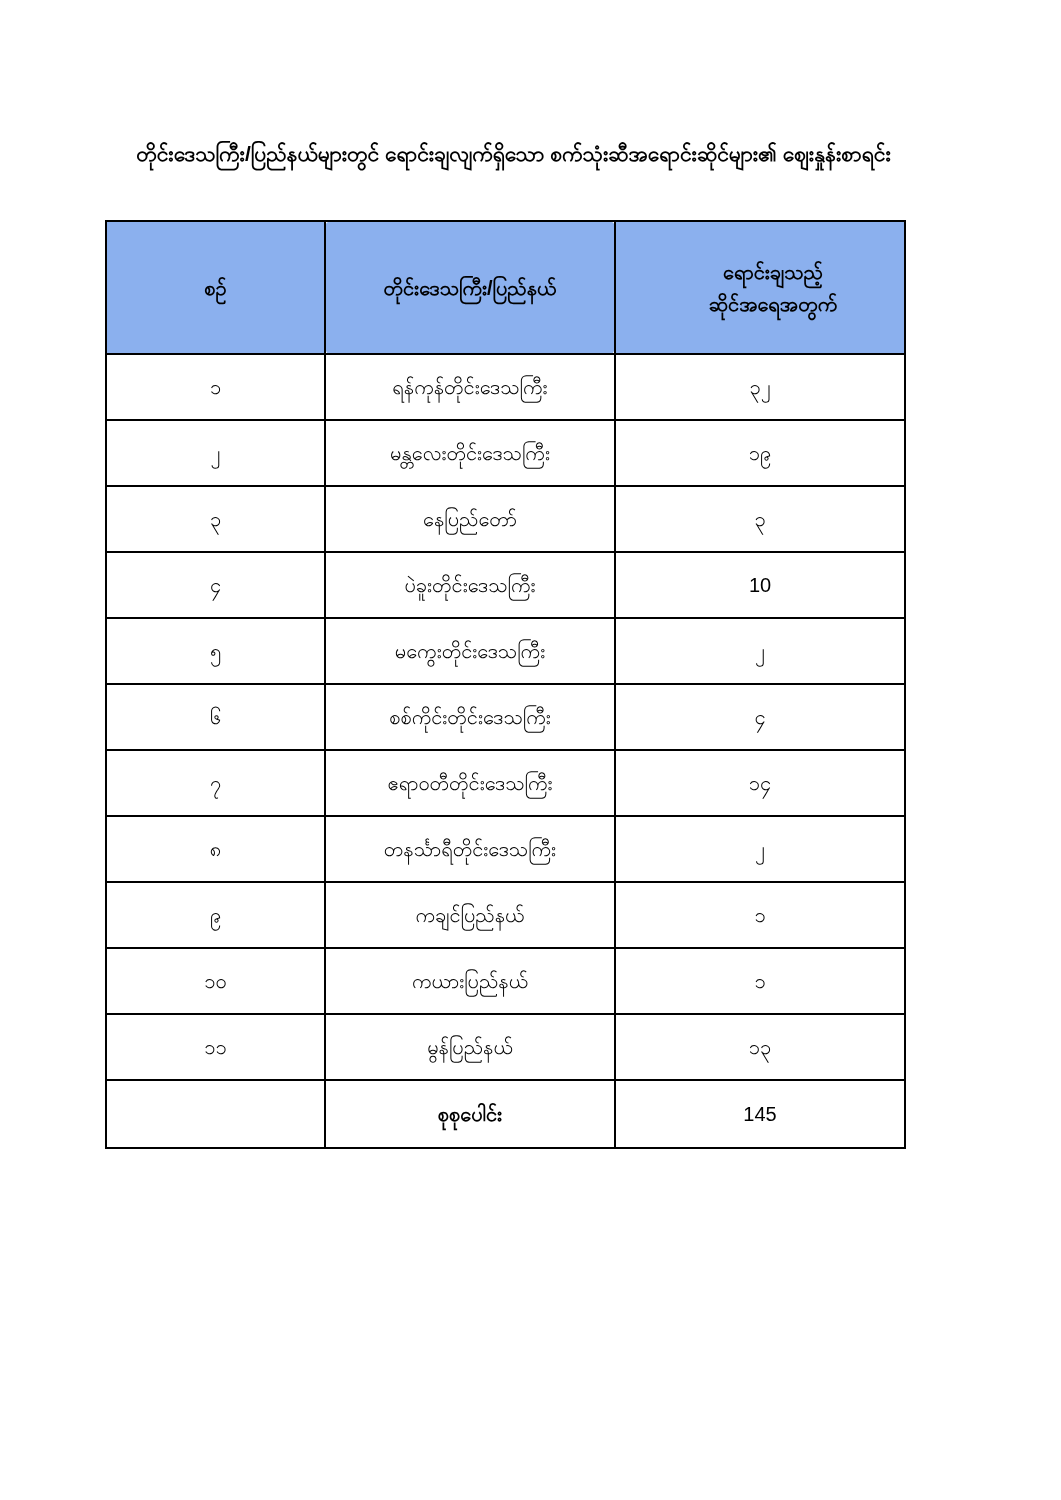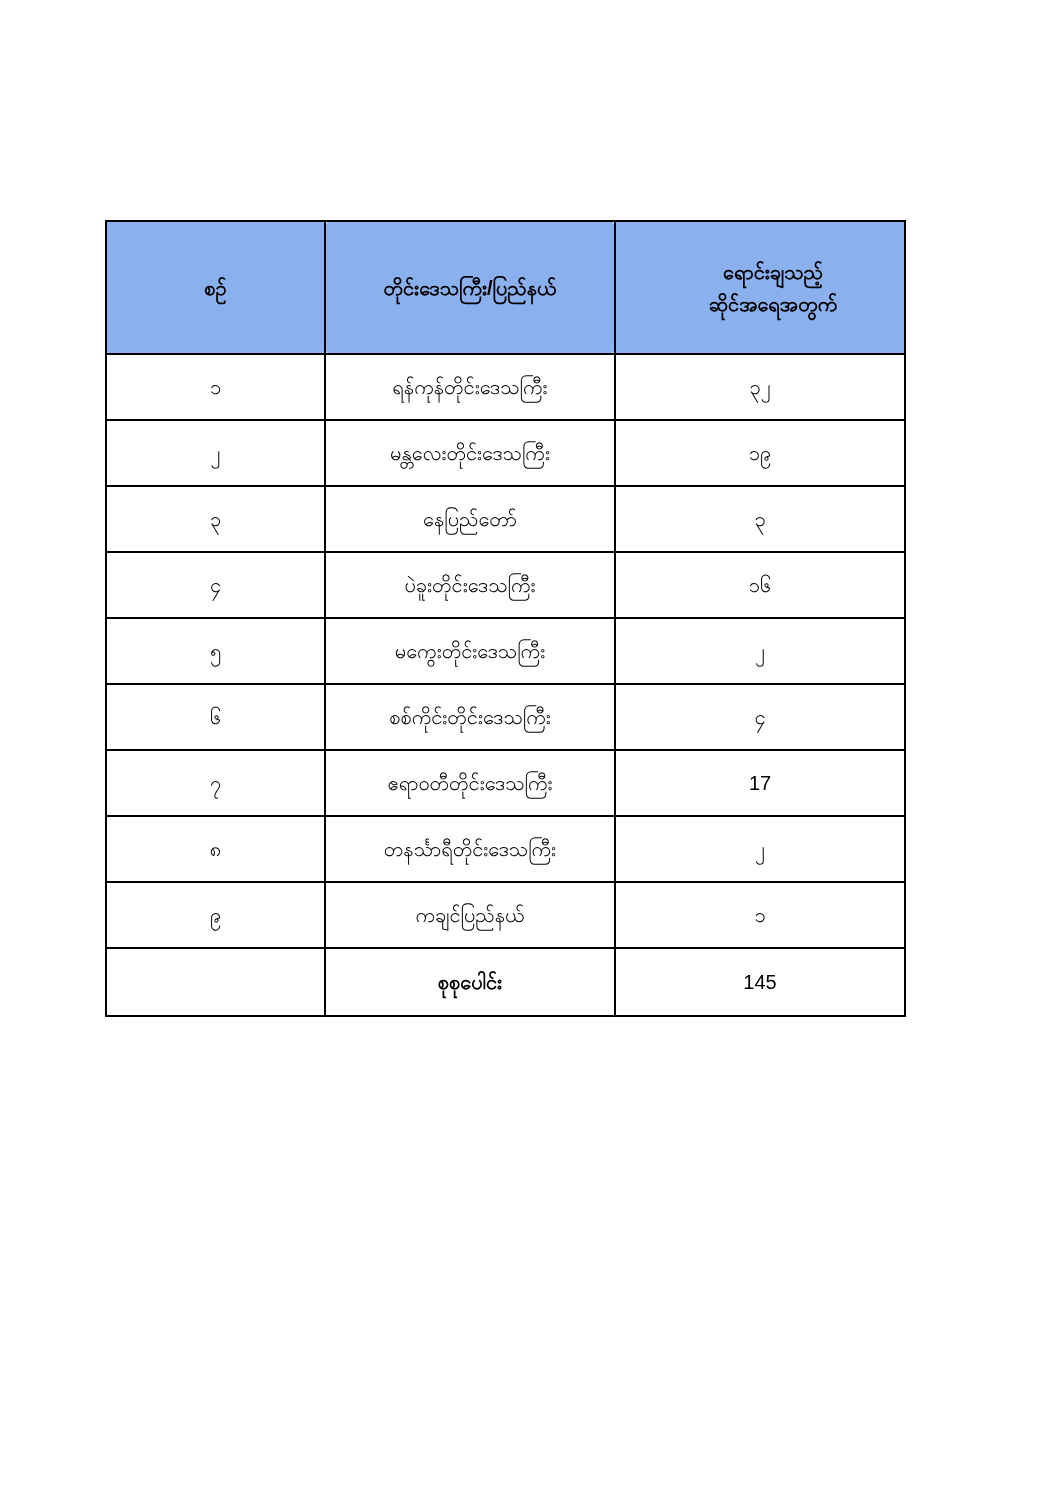--- a/index.html
+++ b/index.html
@@ -64,20 +64,21 @@
   }
   .col-no     { width: 219px; }
   .col-region { width: 290px; }
   .col-count  { width: 290px; }
 </style>
 </head>
 <body>
 
 <div class="page">
 
+  <div class="doc-title">တိုင်းဒေသကြီး/ပြည်နယ်များတွင် ရောင်းချလျက်ရှိသော စက်သုံးဆီအရောင်းဆိုင်များ၏ ဈေးနှုန်းစာရင်း</div>
 
   <table class="price-table">
     <colgroup>
       <col class="col-no">
       <col class="col-region">
       <col class="col-count">
     </colgroup>
     <thead>
       <tr>
         <th style="background: rgb(139, 176, 238);">စဉ်</th>
@@ -100,46 +101,56 @@
           <td>၁၉</td>
         </tr>
         <tr>
           <td>၃</td>
           <td>နေပြည်တော်</td>
           <td>၃</td>
         </tr>
         <tr>
           <td>၄</td>
           <td>ပဲခူးတိုင်းဒေသကြီး</td>
-          <td>၁၆</td>
+          <td>10</td>
         </tr>
         <tr>
           <td>၅</td>
           <td>မကွေးတိုင်းဒေသကြီး</td>
           <td>၂</td>
         </tr>
         <tr>
           <td>၆</td>
           <td>စစ်ကိုင်းတိုင်းဒေသကြီး</td>
           <td>၄</td>
         </tr>
         <tr>
           <td>၇</td>
           <td>ဧရာဝတီတိုင်းဒေသကြီး</td>
-          <td>17</td>
+          <td>၁၄</td>
         </tr>
         <tr>
           <td>၈</td>
           <td>တနင်္သာရီတိုင်းဒေသကြီး</td>
           <td>၂</td>
         </tr>
         <tr>
           <td>၉</td>
           <td>ကချင်ပြည်နယ်</td>
           <td>၁</td>
+        </tr>
+        <tr>
+          <td>၁၀</td>
+          <td>ကယားပြည်နယ်</td>
+          <td>၁</td>
+        </tr>
+        <tr>
+          <td>၁၁</td>
+          <td>မွန်ပြည်နယ်</td>
+          <td>၁၃</td>
         </tr>
       </tbody>
     <tbody>
       <tr class="total-row">
         <td></td>
         <td class="total-label">စုစုပေါင်း</td>
         <td>145</td>
       </tr>
     </tbody>
   </table>

